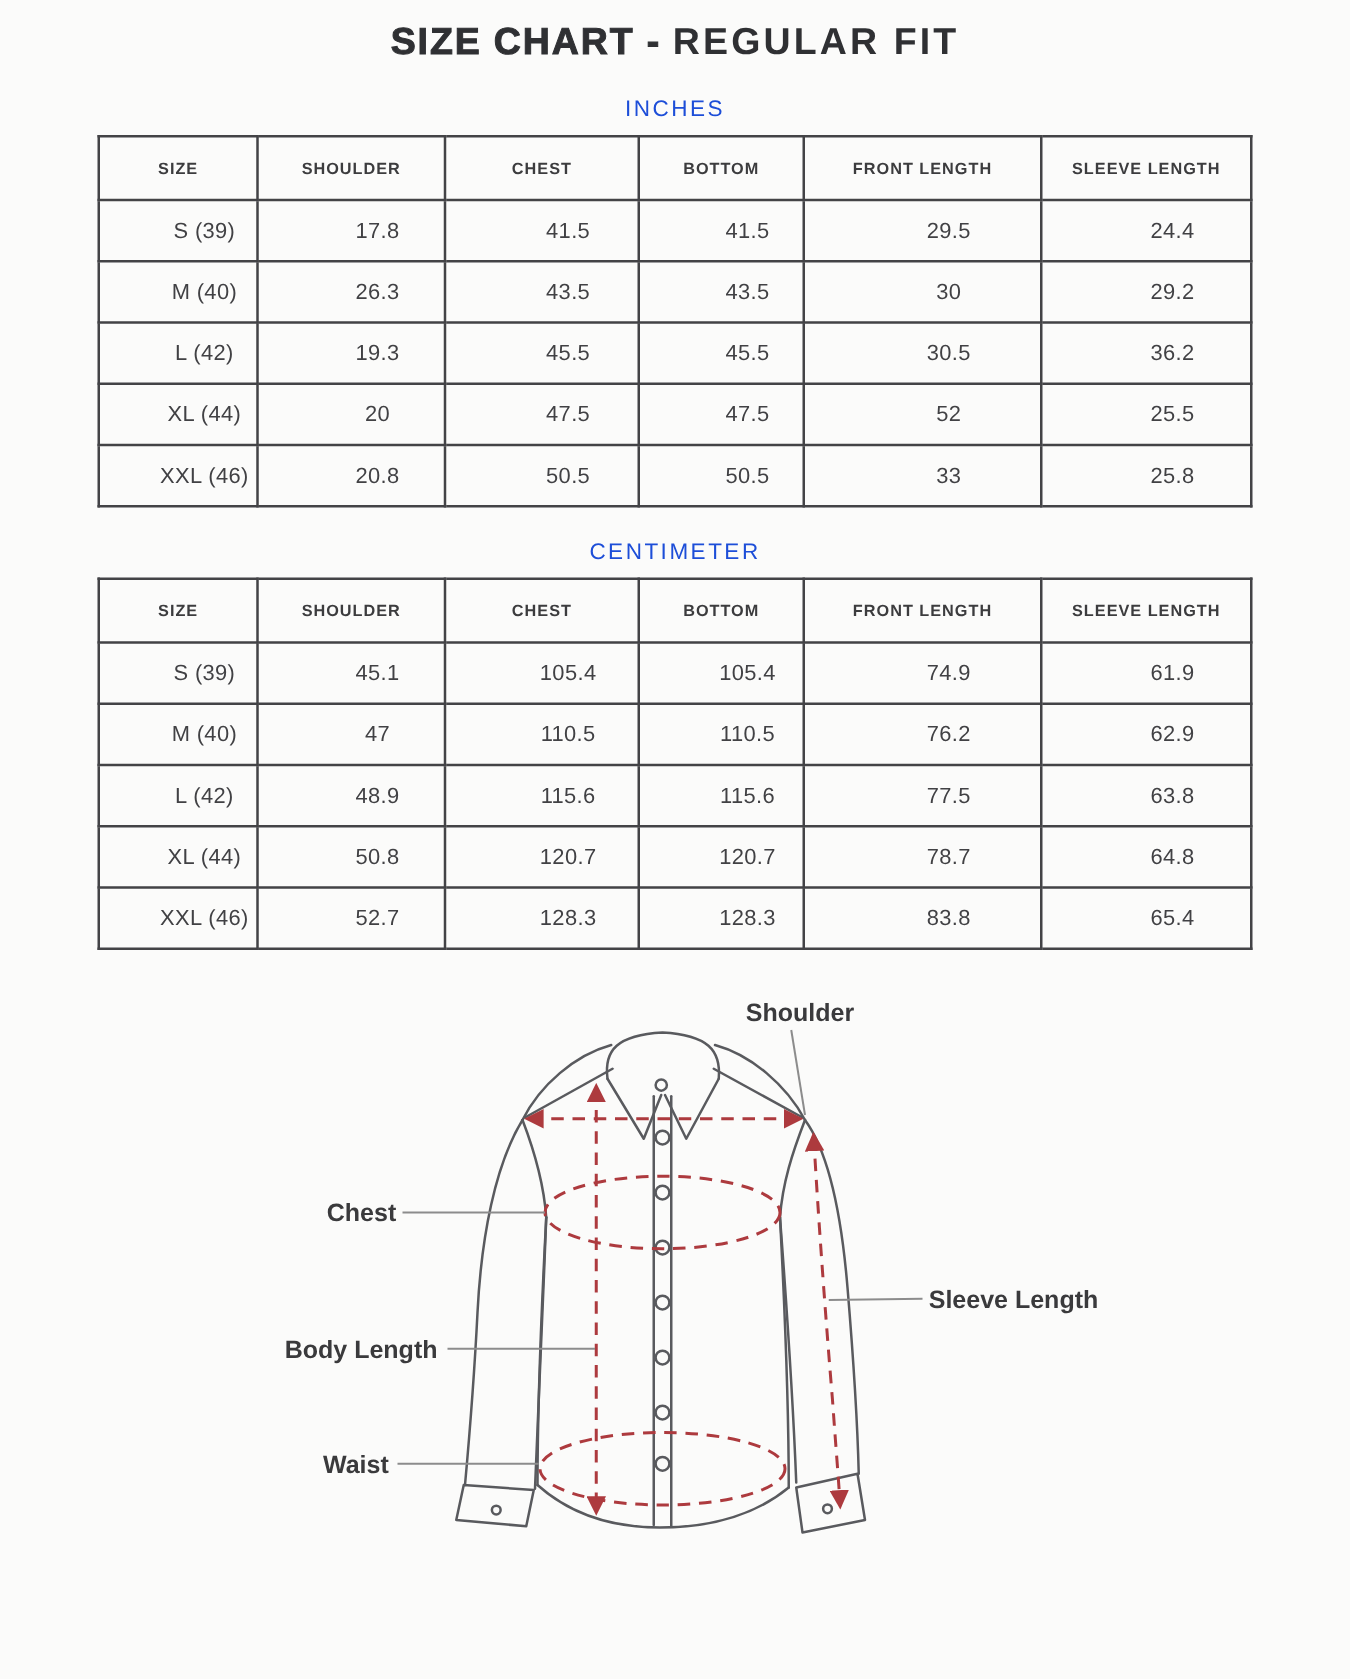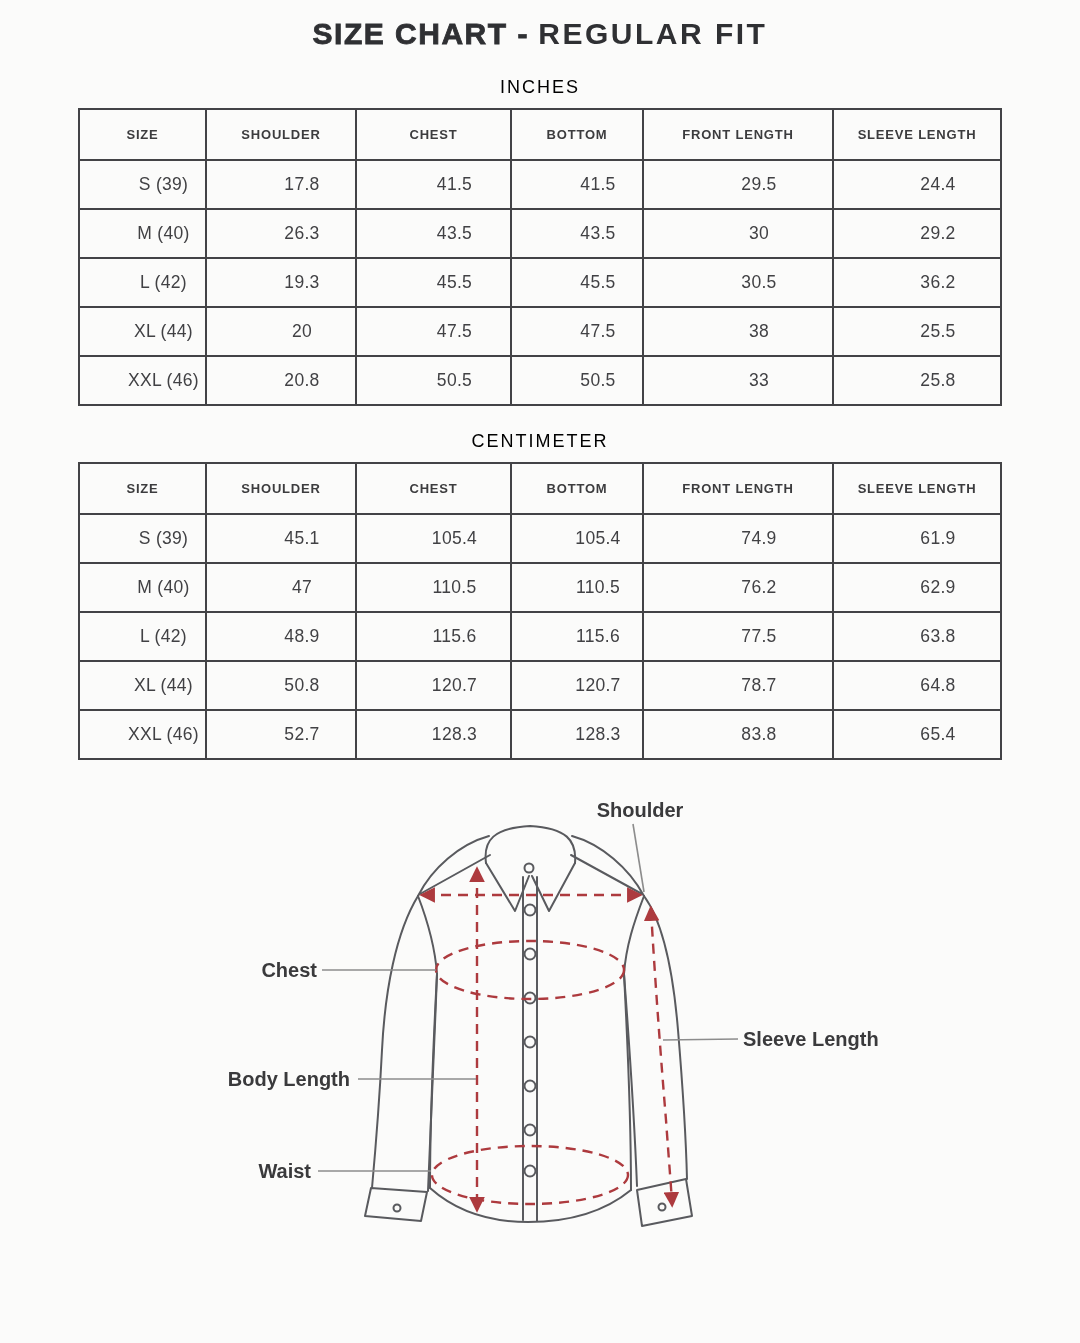--- a/index.html
+++ b/index.html
@@ -19,21 +19,21 @@
     letter-spacing:1px;
     white-space:nowrap;
   }
   .page-title .t-strong{font-weight:700;-webkit-text-stroke:0.8px #2f3033;letter-spacing:1.5px;}
   .page-title .t-light{font-weight:700;letter-spacing:2.5px;}
   .unit-label{
     text-align:center;
     font-size:18px;
     font-weight:400;
     letter-spacing:2px;
-    color:#000000;
+    color:#1d4ed8;
     margin:25px 0 10px 0;
   }
   table.size-table{
     border-collapse:collapse;
     margin:0 auto;
     width:922px;
     table-layout:fixed;
     background:transparent;
   }
   table.size-table th, table.size-table td{
@@ -120,21 +120,21 @@
     <td>45.5</td>
     <td>45.5</td>
     <td>30.5</td>
     <td>36.2</td>
   </tr>
   <tr>
     <td>XL (44)</td>
     <td>20</td>
     <td>47.5</td>
     <td>47.5</td>
-    <td>38</td>
+    <td>52</td>
     <td>25.5</td>
   </tr>
   <tr>
     <td>XXL (46)</td>
     <td>20.8</td>
     <td>50.5</td>
     <td>50.5</td>
     <td>33</td>
     <td>25.8</td>
   </tr>

